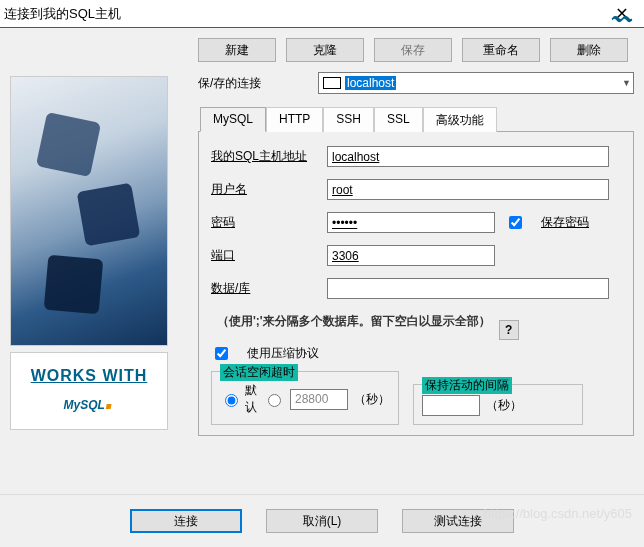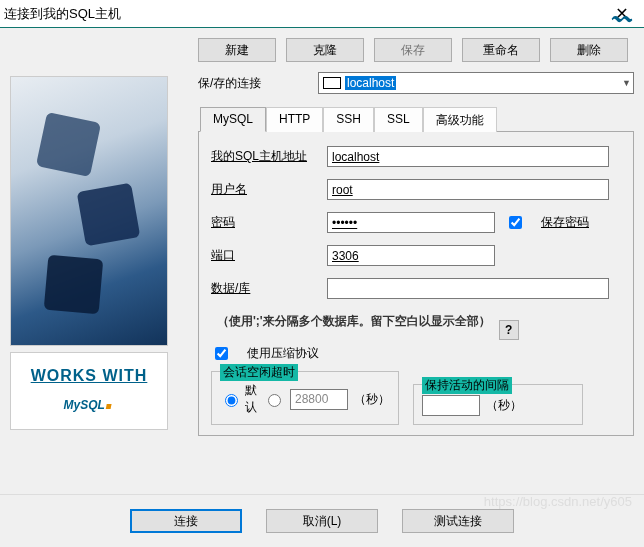--- a/index.html
+++ b/index.html
@@ -45,21 +45,21 @@
   .group .glabel { position: absolute; top: -8px; left: 8px; background: #14b8a6; padding: 0 3px; font-size: 12px; }
   .group .line { display: flex; align-items: center; gap: 6px; }
   .radio { display: flex; align-items: center; gap: 4px; }
   .radio input{width:13px;height:13px;}
   .num-in { width: 58px; height: 21px; border: 1px solid #7a7a7a; padding: 0 4px; color: #888; }
   .num-in2 { width: 58px; height: 21px; border: 1px solid #7a7a7a; padding: 0 4px; }
   .groups-row { display: flex; gap: 14px; align-items:flex-end; margin-top:4px;}
   .footer { display:flex; justify-content:center; gap:24px; padding:14px 0; border-top:1px solid #ddd; margin-top:auto;}
   .footer .btn { width: 112px; }
   .footer .btn.primary { border: 2px solid #0078d7; background:#e1e1e1;}
-  .watermark { position:absolute; right:12px; bottom:38px; color:#ddd; font-size:13px; pointer-events:none;}
+  .watermark { position:absolute; right:12px; bottom:26px; color:#ddd; font-size:13px; pointer-events:none;}
   .full { position:relative; height:547px; display:flex; flex-direction:column;}
 </style>
 </head>
 <body>
 <div class="full">
 
 <div class="titlebar">
   <span class="title">连接到我的SQL主机</span>
   <div class="close-btn">✕</div>
 </div>

